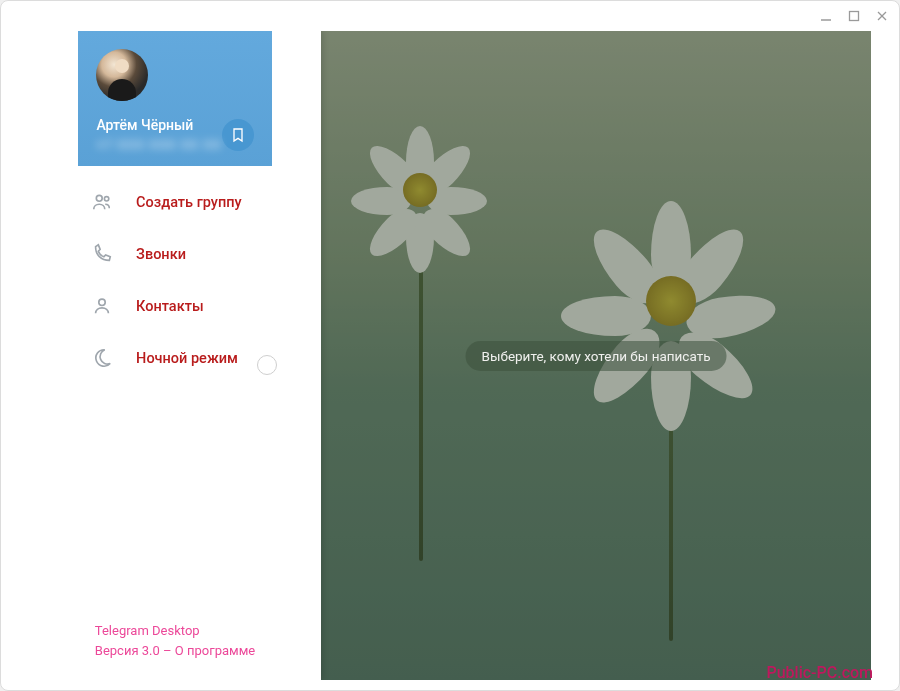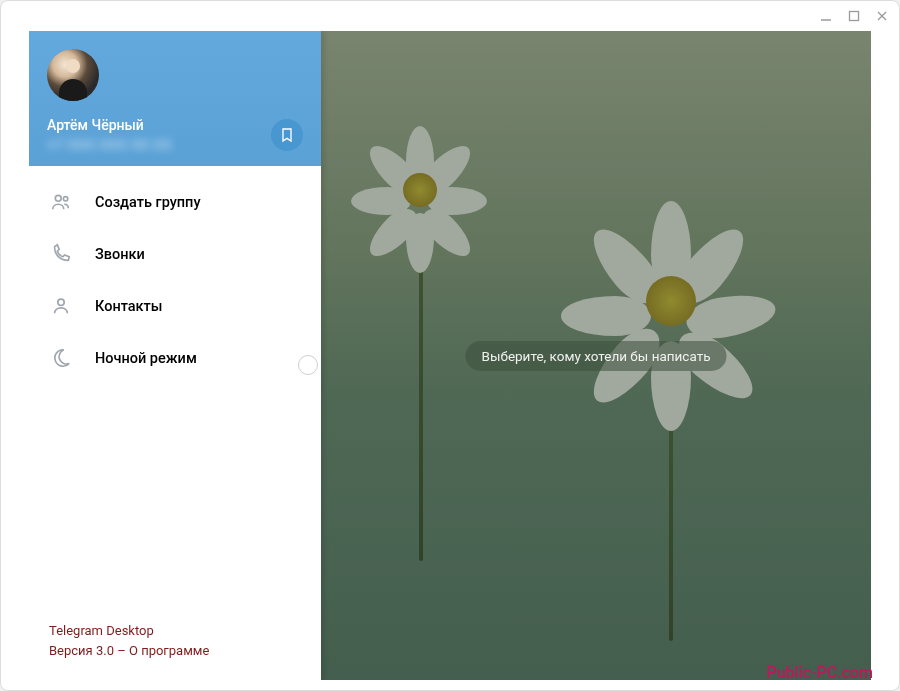--- a/index.html
+++ b/index.html
@@ -19,21 +19,21 @@
 
   .app-body {
     position: absolute; top: 30px; left: 28px; right: 28px; bottom: 10px;
     display: flex; overflow: hidden;
   }
 
   
   .side-menu {
     width: 292px; height: 100%; background: #fff;
     display: flex; flex-direction: column; box-shadow: 2px 0 6px rgba(0,0,0,0.15);
-    z-index: 2; position: relative;
+    z-index: 2; position: relative; align-items: center;
   }
 
   .menu-header {
     background: #5aa7de; background: linear-gradient(#63a9dd,#5aa1d6);
     padding: 18px 18px 14px 18px; color: #fff;
   }
   .avatar {
     width: 52px; height: 52px; border-radius: 50%;
     background: radial-gradient(circle at 35% 30%, #f3e6d4 0%, #d4b89a 25%, #5a4a3a 45%, #2a2a2a 70%);
     overflow: hidden; position: relative;
@@ -55,40 +55,40 @@
   }
   .saved-btn {
     width: 32px; height: 32px; border-radius: 50%; background: #4897d1;
     display: flex; align-items: center; justify-content: center; cursor: pointer;
   }
   .saved-btn svg { width: 16px; height: 16px; fill: none; stroke: #fff; stroke-width: 2; }
 
   .menu-list { flex: 1; padding: 10px 0; }
   .menu-item {
     display: flex; align-items: center; gap: 22px;
-    padding: 14px 20px; font-size: 14.5px; color: #000000; cursor: pointer;
+    padding: 14px 20px; font-size: 14.5px; color: #b91c1c; cursor: pointer;
     font-weight: 500; position: relative;
   }
   .menu-item .icon { width: 24px; height: 24px; display:flex; align-items:center; justify-content:center; }
   .menu-item .icon svg { width: 22px; height: 22px; fill: none; stroke: #9fa6ad; stroke-width: 1.8; }
   .menu-item .toggle { margin-left: auto; }
   .toggle-track {
     width: 34px; height: 16px; border-radius: 10px; background: #d9d9d9; position: relative;
   }
   .toggle-thumb {
     width: 20px; height: 20px; border-radius: 50%; background: #fff;
     border: 1px solid #cfcfcf; position: absolute; left: -3px; top: -3px;
   }
 
   .menu-item.highlight::before {
     content: ""; position: absolute; left: 4px; right: 4px; top: 2px; bottom: 2px;
     border: 3px solid #d8211f; border-radius: 22px; pointer-events: none;
   }
 
-  .menu-footer { padding: 0 20px 20px 20px; color: #7f1d1d; font-size: 13px; line-height: 1.5; }
+  .menu-footer { padding: 0 20px 20px 20px; color: #ec4899; font-size: 13px; line-height: 1.5; }
 
   
   .main-area {
     flex: 1; position: relative; overflow: hidden;
     background: linear-gradient(180deg,#abb69b 0%, #879d7f 35%, #6c8c74 55%, #5a7c6a 100%);
   }
   .dim-overlay { position:absolute; inset:0; background: rgba(30,40,30,0.35); }
   .flowers { position:absolute; inset:0; }
   .daisy { position:absolute; }
   .petal { position:absolute; background:#e9ede2; border-radius: 50% 50% 50% 50% / 60% 60% 40% 40%; }

